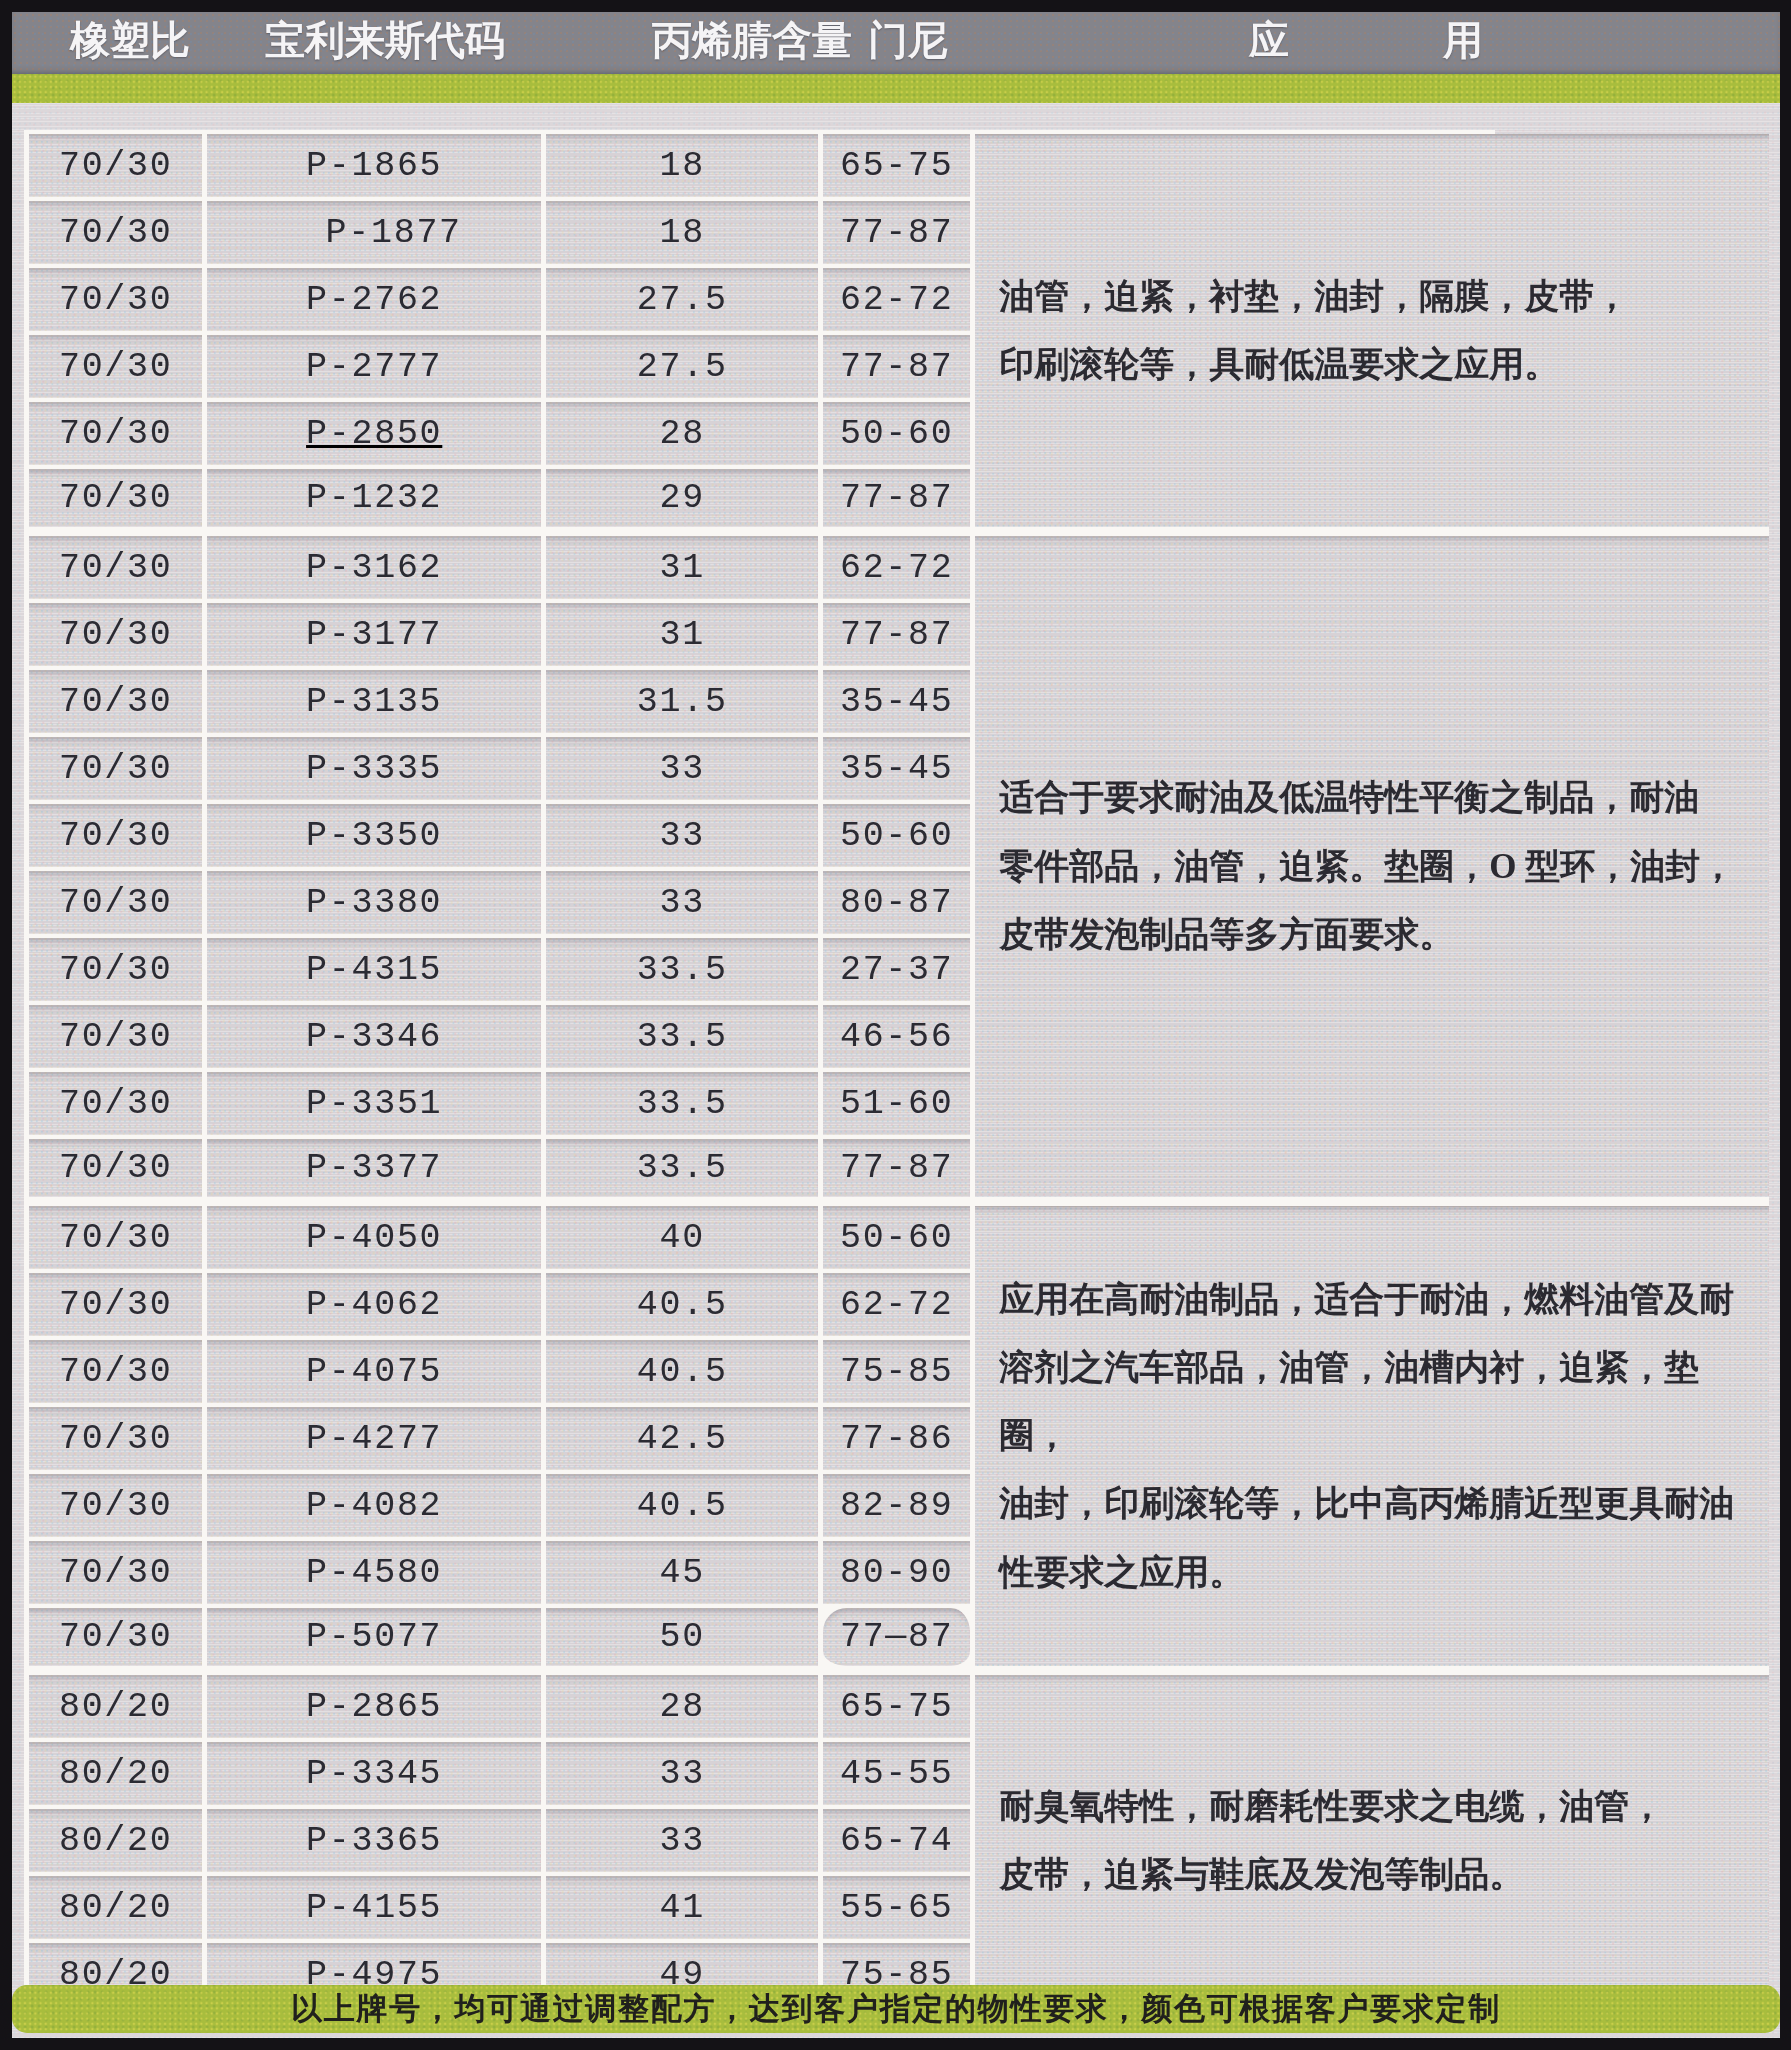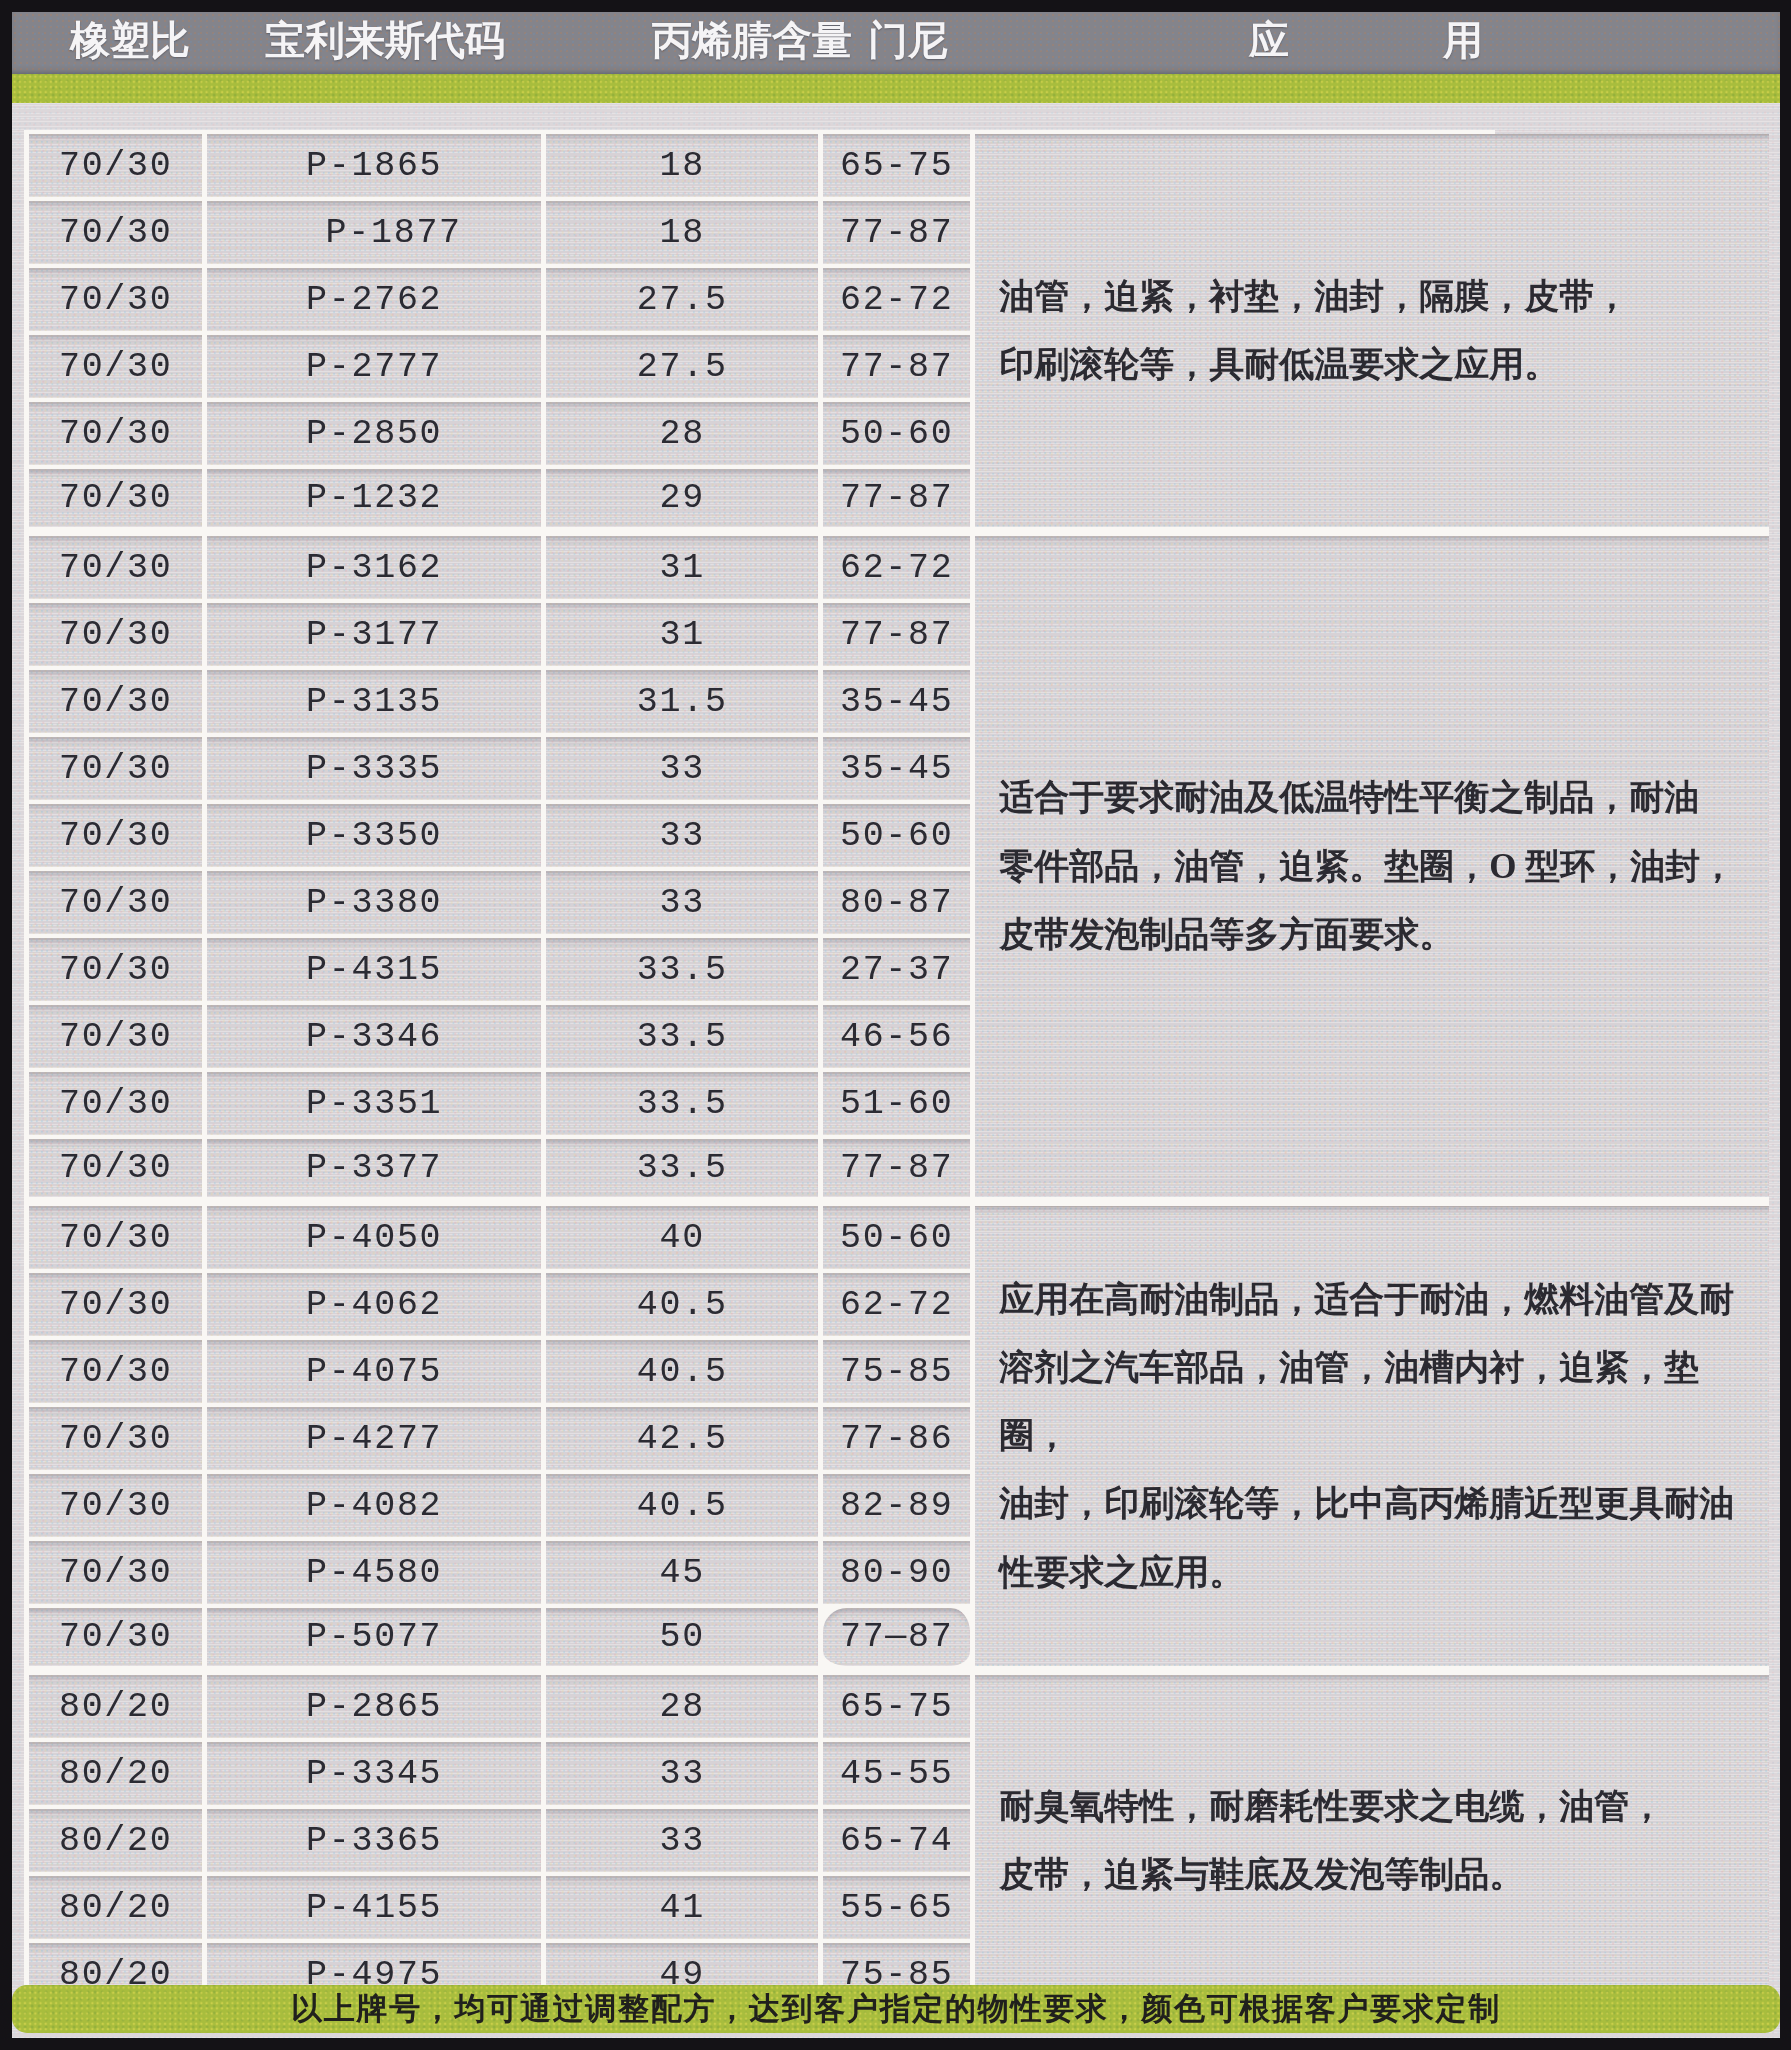--- a/index.html
+++ b/index.html
@@ -160,21 +160,21 @@
   <div class="c col3" style="grid-row: 4;">
     <span class="num">27.5</span>
   </div>
   <div class="c col4" style="grid-row: 4;">
     <span class="num">77-87</span>
   </div>
 
   <div class="c col1" style="grid-row: 5;">
     <span class="num">70/30</span>
   </div>
-  <div class="c col2" style="grid-row: 5;">
+  <div class="c col2" style="grid-row: 5; text-decoration: underline;">
     <span class="num">P-2850</span>
   </div>
   <div class="c col3" style="grid-row: 5;">
     <span class="num">28</span>
   </div>
   <div class="c col4" style="grid-row: 5;">
     <span class="num">50-60</span>
   </div>
 
   <div class="c col1 gend" style="grid-row: 6;">

